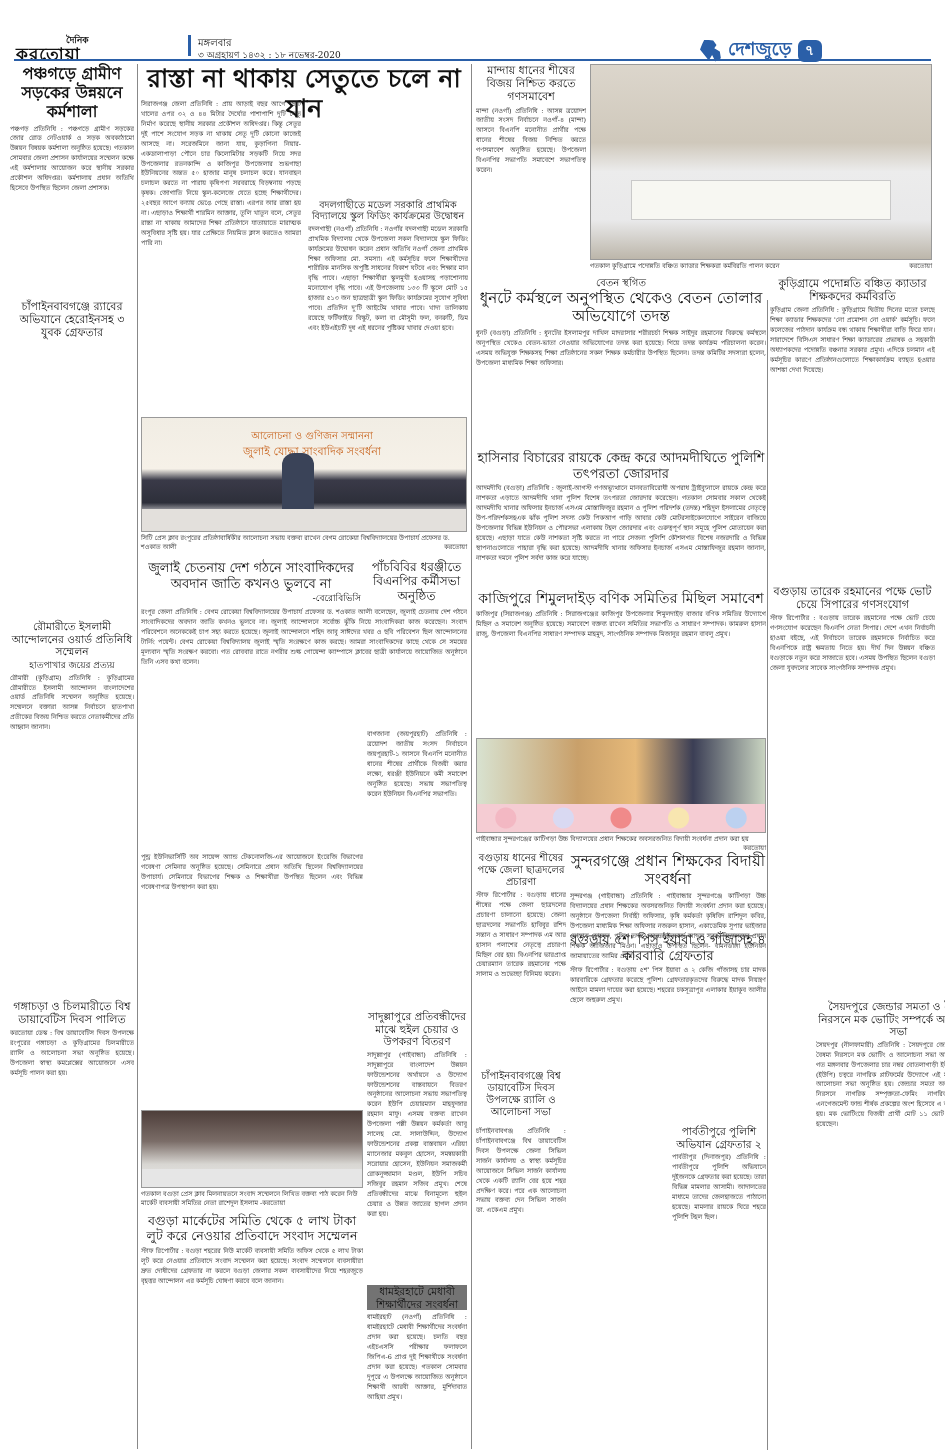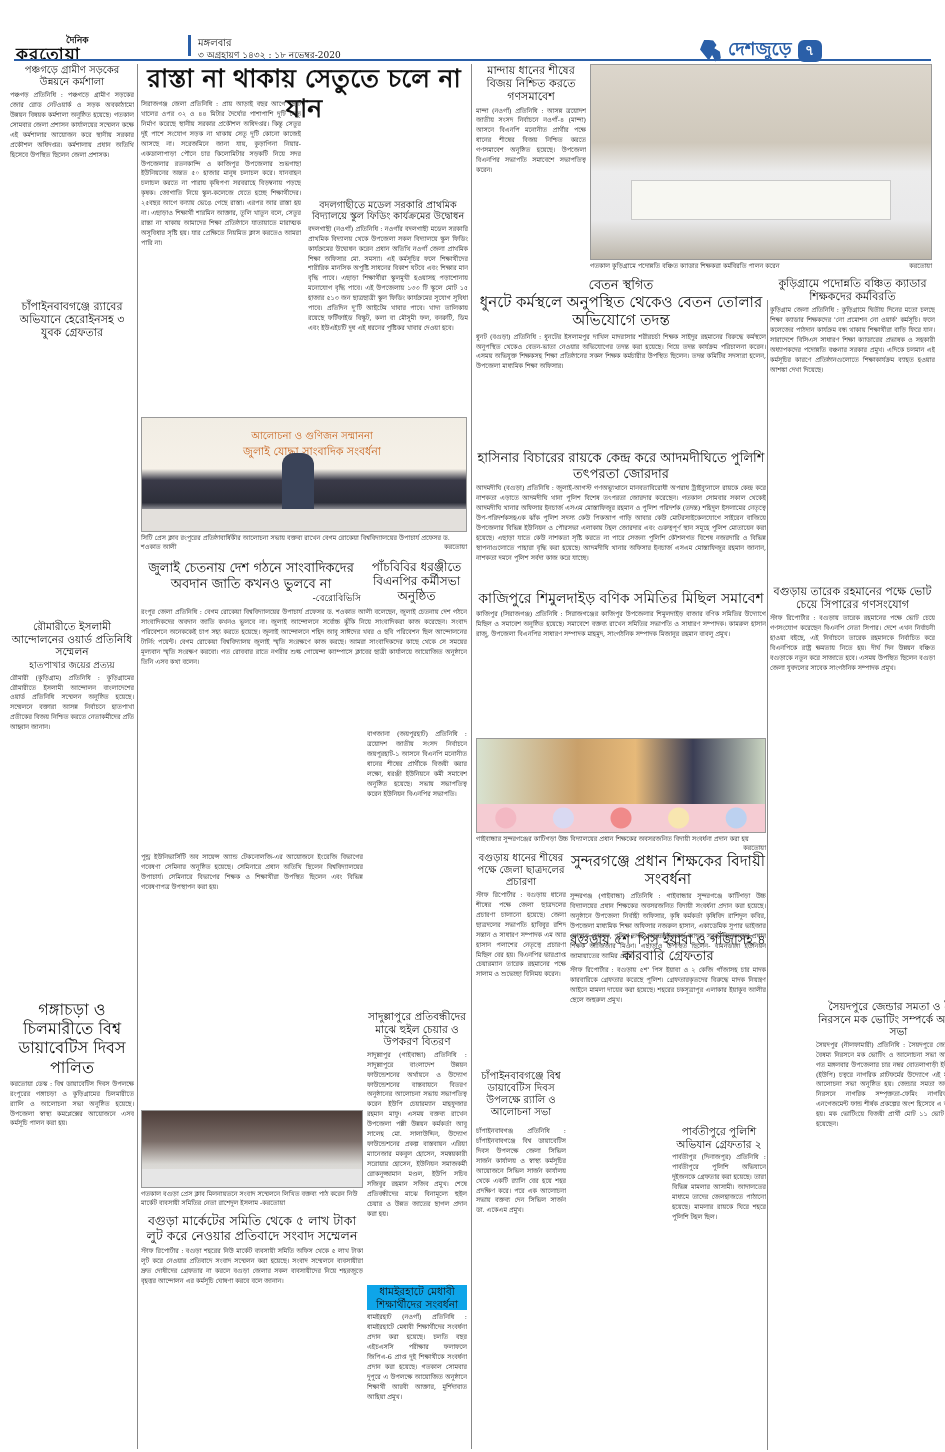--- a/index.html
+++ b/index.html
@@ -36,33 +36,33 @@
   <span>দেশজুড়ে</span>
   <span class="page-badge">৭</span>
 </div>
 <div class="abs mast-rule"></div>
 
 <div class="abs col-rule" style="left:137px;top:64px;height:1385px;"></div>
 <div class="abs col-rule" style="left:471px;top:64px;height:1385px;"></div>
 <div class="abs col-rule" style="left:767px;top:300px;height:1150px;"></div>
 
 <div class="abs" style="left:10px;top:64px;width:124px;">
-  <div class="hl" style="font-size:10px;">পঞ্চগড়ে গ্রামীণ সড়কের উন্নয়নে কর্মশালা</div>
+  <div class="hl" style="font-size:16px;font-weight:bold;">পঞ্চগড়ে গ্রামীণ সড়কের উন্নয়নে কর্মশালা</div>
   <div class="body" style="height:215px;margin-top:3px;">পঞ্চগড় প্রতিনিধি : পঞ্চগড়ে গ্রামীণ সড়কের জোর রোড নেটওয়ার্ক ও সড়ক অবকাঠামো উন্নয়ন বিষয়ক কর্মশালা অনুষ্ঠিত হয়েছে। গতকাল সোমবার জেলা প্রশাসন কার্যালয়ের সম্মেলন কক্ষে এই কর্মশালার আয়োজন করে স্থানীয় সরকার প্রকৌশল অধিদপ্তর। কর্মশালায় প্রধান অতিথি হিসেবে উপস্থিত ছিলেন জেলা প্রশাসক।</div>
 </div>
 <div class="abs" style="left:10px;top:300px;width:124px;">
   <div class="hl" style="font-size:11px;">চাঁপাইনবাবগঞ্জে র‍্যাবের অভিযানে হেরোইনসহ ৩ যুবক গ্রেফতার</div>
 </div>
 <div class="abs" style="left:10px;top:620px;width:124px;">
   <div class="hl" style="font-size:10.5px;">রৌমারীতে ইসলামী আন্দোলনের ওয়ার্ড প্রতিনিধি সম্মেলন</div>
   <div class="hl" style="font-size:9px;margin-top:2px;">হাতপাখার জয়ের প্রত্যয়</div>
   <div class="body" style="height:300px;margin-top:3px;">রৌমারী (কুড়িগ্রাম) প্রতিনিধি : কুড়িগ্রামের রৌমারীতে ইসলামী আন্দোলন বাংলাদেশের ওয়ার্ড প্রতিনিধি সম্মেলন অনুষ্ঠিত হয়েছে। সম্মেলনে বক্তারা আসন্ন নির্বাচনে হাতপাখা প্রতীকের বিজয় নিশ্চিত করতে নেতাকর্মীদের প্রতি আহ্বান জানান।</div>
 </div>
 <div class="abs" style="left:10px;top:1000px;width:124px;">
-  <div class="hl" style="font-size:16px;text-align:center;">গঙ্গাচড়া ও চিলমারীতে বিশ্ব ডায়াবেটিস দিবস পালিত</div>
+  <div class="hl" style="font-size:11px;text-align:center;">গঙ্গাচড়া ও চিলমারীতে বিশ্ব ডায়াবেটিস দিবস পালিত</div>
   <div class="body" style="height:390px;margin-top:3px;">করতোয়া ডেস্ক : বিশ্ব ডায়াবেটিস দিবস উপলক্ষে রংপুরের গঙ্গাচড়া ও কুড়িগ্রামের চিলমারীতে র‍্যালি ও আলোচনা সভা অনুষ্ঠিত হয়েছে। উপজেলা স্বাস্থ্য কমপ্লেক্সের আয়োজনে এসব কর্মসূচি পালন করা হয়।</div>
 </div>
 
 <div class="abs hl" style="left:140px;top:64px;width:328px;font-size:25px;font-weight:bold;">রাস্তা না থাকায় সেতুতে চলে না যান</div>
 <div class="abs body" style="left:141px;top:100px;width:160px;height:240px;">সিরাজগঞ্জ জেলা প্রতিনিধি : প্রায় আড়াই বছর আগে ছোট খালের ওপর ৩২ ও ৪৪ মিটার দৈর্ঘ্যের পাশাপাশি দুটি সেতু নির্মাণ করেছে স্থানীয় সরকার প্রকৌশল অধিদপ্তর। কিন্তু সেতুর দুই পাশে সংযোগ সড়ক না থাকায় সেতু দুটি কোনো কাজেই আসছে না। সরেজমিনে জানা যায়, কুড়াগিনা নিয়ার-একডালাপাড়া পৌনে চার কিলোমিটার সড়কটি নিয়ে সদর উপজেলার রতনকান্দি ও কাজিপুর উপজেলার শুভগাছা ইউনিয়নের অন্তত ৫০ হাজার মানুষ চলাচল করে। যানবাহন চলাচল করতে না পারায় কৃষিপণ্য সরবরাহে বিড়ম্বনায় পড়ছে কৃষক। জোগাতি নিয়ে স্কুল-কলেজে যেতে হচ্ছে শিক্ষার্থীদের। ২৫বছর আগে বন্যায় ভেঙে গেছে রাস্তা। এরপর আর রাস্তা হয় না। এছাড়াও শিক্ষার্থী শারমিন আক্তার, তুলি খাতুন বলে, সেতুর রাস্তা না থাকায় আমাদের শিক্ষা প্রতিষ্ঠানে যাতায়াতে মারাত্মক অসুবিধার সৃষ্টি হয়। যার প্রেক্ষিতে নিয়মিত ক্লাস করতেও আমরা পারি না।</div>
 <div class="abs" style="left:308px;top:100px;width:160px;">
   <div class="body" style="height:97px;"></div>
   <div class="hl" style="font-size:9.5px;margin-top:2px;">বদলগাছীতে মডেল সরকারি প্রাথমিক বিদ্যালয়ে স্কুল ফিডিং কার্যক্রমের উদ্বোধন</div>
   <div class="body" style="height:115px;margin-top:3px;">বদলগাছী (নওগাঁ) প্রতিনিধি : নওগাঁর বদলগাছী মডেল সরকারি প্রাথমিক বিদ্যালয় থেকে উপজেলা সকল বিদ্যালয়ে স্কুল ফিডিং কার্যক্রমের উদ্বোধন করেন প্রধান অতিথি নওগাঁ জেলা প্রাথমিক শিক্ষা অফিসার মো. সমস্যা। এই কর্মসূচির ফলে শিক্ষার্থীদের শারীরিক মানসিক অপুষ্টি সাধনের বিকাশ ঘটবে এবং শিক্ষার মান বৃদ্ধি পাবে। এছাড়া শিক্ষার্থীরা স্কুলমুখী হওয়াসহ পড়াশোনায় মনোযোগ বৃদ্ধি পাবে। এই উপজেলায় ১৩৩ টি স্কুলে মোট ১৫ হাজার ৫১৩ জন ছাত্রছাত্রী স্কুল ফিডিং কার্যক্রমের সুযোগ সুবিধা পাবে। প্রতিদিন দু'টি আইটেম খাবার পাবে। খাদ্য তালিকায় রয়েছে ফর্টিফাইড বিস্কুট, কলা বা মৌসুমী ফল, বনরুটি, ডিম এবং ইউএইচটি দুধ এই ধরনের পুষ্টিকর খাবার দেওয়া হবে।</div>
 </div>
@@ -112,21 +112,21 @@
 
 <div class="abs photo" style="left:590px;top:64px;width:342px;height:196px;background:linear-gradient(#dcd6cc 0,#cfc8bb 40%,#ececec 55%,#e9e9ea 80%,#bcb6aa 100%);">
   <div style="position:absolute;left:40px;top:115px;width:260px;height:40px;background:#f7f7f2;border:1px solid #c9c9c9;"></div>
 </div>
 <div class="abs cap" style="left:590px;top:262px;width:342px;">
   <span>গতকাল কুড়িগ্রামে পদোন্নতি বঞ্চিত ক্যাডার শিক্ষকরা কর্মবিরতি পালন করেন</span>
   <span style="float:right;">করতোয়া</span>
 </div>
 
 <div class="abs" style="left:476px;top:277px;width:290px;">
-  <div class="hl" style="font-size:13px;">বেতন স্থগিত</div>
+  <div class="hl" style="font-size:10px;">বেতন স্থগিত</div>
   <div class="hl" style="font-size:15px;">ধুনটে কর্মস্থলে অনুপস্থিত থেকেও বেতন তোলার অভিযোগে তদন্ত</div>
   <div class="body" style="height:150px;margin-top:4px;">ধুনট (বগুড়া) প্রতিনিধি : ধুনটের ইসলামপুর দাখিল মাদরাসার শরীরচর্চা শিক্ষক সাইদুর রহমানের বিরুদ্ধে কর্মস্থলে অনুপস্থিত থেকেও বেতন-ভাতা নেওয়ার অভিযোগের তদন্ত করা হয়েছে। গিয়ে তদন্ত কার্যক্রম পরিচালনা করেন। এসময় অভিযুক্ত শিক্ষকসহ শিক্ষা প্রতিষ্ঠানের সকল শিক্ষক কর্মচারীর উপস্থিত ছিলেন। তদন্ত কমিটির সদস্যরা হলেন, উপজেলা মাধ্যমিক শিক্ষা অফিসার।</div>
 </div>
 
 <div class="abs" style="left:770px;top:277px;width:165px;">
   <div class="hl" style="font-size:11px;">কুড়িগ্রামে পদোন্নতি বঞ্চিত ক্যাডার শিক্ষকদের কর্মবিরতি</div>
   <div class="body" style="height:240px;margin-top:3px;">কুড়িগ্রাম জেলা প্রতিনিধি : কুড়িগ্রামে দ্বিতীয় দিনের মতো চলছে শিক্ষা ক্যাডার শিক্ষকদের 'নো প্রমোশন নো ওয়ার্ক' কর্মসূচি। ফলে কলেজের পাঠদান কার্যক্রম বন্ধ থাকায় শিক্ষার্থীরা বাড়ি ফিরে যান। সারাদেশে বিসিএস সাধারণ শিক্ষা ক্যাডারের প্রভাষক ও সহকারী অধ্যাপকদের পদোন্নতি বঞ্চনার সরকার প্রমুখ। এদিকে চলমান এই কর্মসূচির কারণে প্রতিষ্ঠানগুলোতে শিক্ষাকার্যক্রম ব্যাহত হওয়ার আশঙ্কা দেখা দিয়েছে।</div>
 </div>
 
 <div class="abs" style="left:476px;top:450px;width:290px;">
@@ -161,21 +161,21 @@
   <div class="hl" style="font-size:10px;">বগুড়ায় ধানের শীষের পক্ষে জেলা ছাত্রদলের প্রচারণা</div>
   <div class="body" style="height:130px;margin-top:3px;">স্টাফ রিপোর্টার : বগুড়ায় ধানের শীষের পক্ষে জেলা ছাত্রদলের প্রচারণা চালানো হয়েছে। জেলা ছাত্রদলের সভাপতি হাবিবুর রশিদ সন্তান ও সাধারণ সম্পাদক এম আর হাসান পলাশের নেতৃত্বে প্রচারণা মিছিল বের হয়। বিএনপির ভারপ্রাপ্ত চেয়ারম্যান তারেক রহমানের পক্ষে সালাম ও শুভেচ্ছা বিনিময় করেন।</div>
 </div>
 
 <div class="abs" style="left:367px;top:1010px;width:100px;">
   <div class="hl" style="font-size:10.5px;">সাদুল্লাপুরে প্রতিবন্ধীদের মাঝে হুইল চেয়ার ও উপকরণ বিতরণ</div>
   <div class="body" style="height:340px;margin-top:3px;">সাদুল্লাপুর (গাইবান্ধা) প্রতিনিধি : সাদুল্লাপুরে বাংলাদেশ উন্নয়ন ফাউন্ডেশনের অর্থায়নে ও উদ্যোগ ফাউন্ডেশনের বাস্তবায়নে বিতরণ অনুষ্ঠানের আলোচনা সভায় সভাপতিত্ব করেন ইউপি চেয়ারম্যান মাহফুজার রহমান মাফু। এসময় বক্তব্য রাখেন উপজেলা পল্লী উন্নয়ন কর্মকর্তা আবু সালেহ মো. সালাউদ্দিন, উদ্যোগ ফাউন্ডেশনের প্রকল্প বাস্তবায়ন এরিয়া ম্যানেজার মকবুল হোসেন, সমন্বয়কারী সরোয়ার হোসেন, ইউনিয়ন সমাজকর্মী রোকনুজ্জামান মণ্ডল, ইউপি সচিব সজিবুর রহমান সজিব প্রমুখ। শেষে প্রতিবন্ধীদের মাঝে বিনামূল্যে হুইল চেয়ার ও উন্নত জাতের ছাগল প্রদান করা হয়।</div>
 </div>
 
 <div class="abs" style="left:367px;top:1285px;width:100px;">
-  <div class="hl" style="font-size:10.5px;background:#0ea5e9;">ধামইরহাটে মেধাবী শিক্ষার্থীদের সংবর্ধনা</div>
+  <div class="hl" style="font-size:10.5px;background:#737373;">ধামইরহাটে মেধাবী শিক্ষার্থীদের সংবর্ধনা</div>
   <div class="body" style="height:120px;margin-top:3px;background:#fff;">ধামইরহাট (নওগাঁ) প্রতিনিধি : ধামইরহাটে মেধাবী শিক্ষার্থীদের সংবর্ধনা প্রদান করা হয়েছে। চলতি বছর এইচএসসি পরীক্ষার ফলাফলে জিপিএ-6 প্রাপ্ত দুই শিক্ষার্থীকে সংবর্ধনা প্রদান করা হয়েছে। গতকাল সোমবার দুপুরে এ উপলক্ষে আয়োজিত অনুষ্ঠানে শিক্ষার্থী আরবী আক্তার, মুর্শিদাবাত আহিয়া প্রমুখ।</div>
 </div>
 
 <div class="abs" style="left:476px;top:1070px;width:90px;">
   <div class="hl" style="font-size:10px;">চাঁপাইনবাবগঞ্জে বিশ্ব ডায়াবেটিস দিবস উপলক্ষে র‍্যালি ও আলোচনা সভা</div>
   <div class="body" style="height:290px;margin-top:9px;">চাঁপাইনবাবগঞ্জ প্রতিনিধি : চাঁপাইনবাবগঞ্জে বিশ্ব ডায়াবেটিস দিবস উপলক্ষে জেলা সিভিল সার্জন কার্যালয় ও স্বাস্থ্য কর্মসূচির আয়োজনে সিভিল সার্জন কার্যালয় থেকে একটি র‍্যালি বের হয়ে শহর প্রদক্ষিণ করে। পরে এক আলোচনা সভায় বক্তব্য দেন সিভিল সার্জন ডা. একেএম প্রমুখ।</div>
 </div>
 
 <div class="abs" style="left:570px;top:932px;width:196px;">
   <div class="hl" style="font-size:13px;">বগুড়ায় ৫শ' পিস ইয়াবা ও গাঁজাসহ ৪ কারবারি গ্রেফতার</div>

